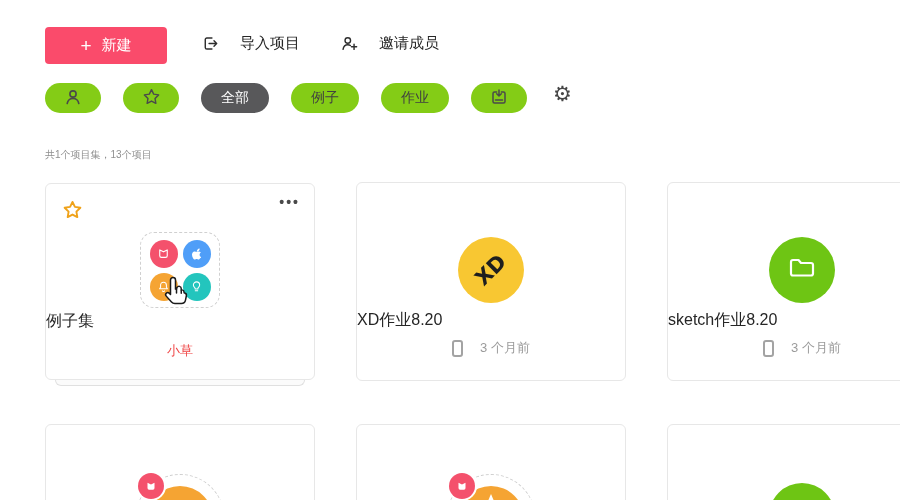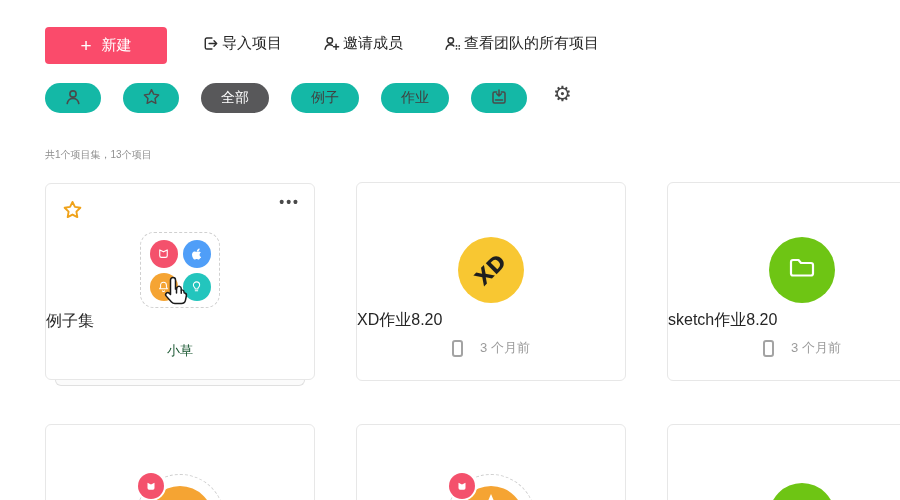--- a/index.html
+++ b/index.html
@@ -6,26 +6,26 @@
   body { background:#fff; font-family:"Liberation Sans",sans-serif; }
   .stage { position:relative; width:900px; height:500px; background:#ffffff; overflow:hidden; }
 
   
   .btn-new { position:absolute; left:45px; top:27px; width:122px; height:37px;
     background:#fa4b6b; border:none; border-radius:4px; color:#fff; font-size:15px;
     display:flex; align-items:center; justify-content:center; gap:10px; cursor:pointer;
     font-family:inherit; }
   .btn-new .plus { font-size:19px; font-weight:400; line-height:1; }
   .actions { position:absolute; left:201px; top:34px; display:flex; gap:40px; align-items:center; }
-  .action { display:flex; align-items:center; gap:2px; font-size:15px; color:#262626; cursor:pointer; }
+  .action { display:flex; align-items:center; gap:20px; font-size:15px; color:#262626; cursor:pointer; }
   .action svg { display:block; }
 
   
   .chips { position:absolute; left:45px; top:83px; display:flex; gap:22px; align-items:center; }
-  .chip { height:30px; border-radius:15px; background:#14b8a6; color:#404040; font-size:14px;
+  .chip { height:30px; border-radius:15px; background:#84cc16; color:#404040; font-size:14px;
     display:flex; align-items:center; justify-content:center; padding:0 20px; cursor:pointer; }
   .chip.icon-chip { width:56px; padding:0; }
   .chip.active { background:#58585a; color:#ffffff; }
   .gear { position:absolute; left:553px; top:84px; font-size:21px; color:#464646; cursor:pointer;
     font-family:"DejaVu Sans",sans-serif; line-height:1; }
 
   
   .summary { position:absolute; left:45px; top:148px; font-size:10px; color:#8f8f8f; }
 
   
@@ -53,21 +53,21 @@
   .c-red  { background:#f4516c; }
   .c-blue { background:#4f9ef8; }
   .c-orange { background:#f5a433; }
   .c-teal { background:#23c5bd; }
 
   .cursor-hand { position:absolute; left:116px; top:92px; z-index:3; }
 
   .card-title { position:absolute; left:0; top:127px; width:100%; text-align:left;
     font-size:16px; color:#262626; }
   .card-owner { position:absolute; left:0; top:158px; width:100%; text-align:center;
-    font-size:13px; color:#14532d; }
+    font-size:13px; color:#ef4444; }
 
   .big-circle { position:absolute; left:50%; top:54px; transform:translateX(-50%);
     width:66px; height:66px; border-radius:50%; display:flex; align-items:center; justify-content:center; }
   .bg-yellow { background:#f8c732; }
   .bg-green  { background:#6ec514; }
   .bg-orange { background:#f5a433; }
   .xd-logo { display:block; font-weight:bold; font-size:21px; color:#1e1e1e;
     transform:rotate(-45deg); font-family:"DejaVu Sans",sans-serif; }
   .xd-logo.white { color:#ffffff; }
 
@@ -111,33 +111,20 @@
     <div class="action">
       <span>
         <svg width="19" height="19" viewBox="0 0 20 20" fill="none" stroke="#2e2e2e" stroke-width="1.5" stroke-linecap="round" stroke-linejoin="round">
           <circle cx="8.2" cy="6.8" r="2.9"></circle>
           <path d="M3.2 16.2 c.5-3.2 2.4-4.9 5-4.9 1 0 1.9.2 2.7.8"></path>
           <path d="M14.8 10.8 v5.4 M12.1 13.5 h5.4"></path>
         </svg>
       </span>
       <span>邀请成员</span>
     </div>
-    <div class="action">
-      <span>
-        <svg width="19" height="19" viewBox="0 0 20 20" fill="none" stroke="#2e2e2e" stroke-width="1.5" stroke-linecap="round" stroke-linejoin="round">
-          <circle cx="8.2" cy="6.8" r="2.9"></circle>
-          <path d="M3.2 16.2 c.5-3.2 2.4-4.9 5-4.9 1.3 0 2.4.4 3.2 1.2"></path>
-          <circle cx="14.2" cy="12.6" r="0.9" fill="#2e2e2e" stroke="none"></circle>
-          <circle cx="17.1" cy="12.6" r="0.9" fill="#2e2e2e" stroke="none"></circle>
-          <circle cx="14.2" cy="15.6" r="0.9" fill="#2e2e2e" stroke="none"></circle>
-          <circle cx="17.1" cy="15.6" r="0.9" fill="#2e2e2e" stroke="none"></circle>
-        </svg>
-      </span>
-      <span>查看团队的所有项目</span>
-    </div>
   </div>
 
   <div class="chips">
     <div class="chip icon-chip">
       <span>
         <svg width="20" height="20" viewBox="0 0 20 20" fill="none" stroke="#4a4a4a" stroke-width="1.6" stroke-linecap="round">
           <circle cx="10" cy="7" r="3.1"></circle>
           <path d="M4.2 16.5c.6-3.3 2.8-5 5.8-5s5.2 1.7 5.8 5"></path>
         </svg>
       </span>

